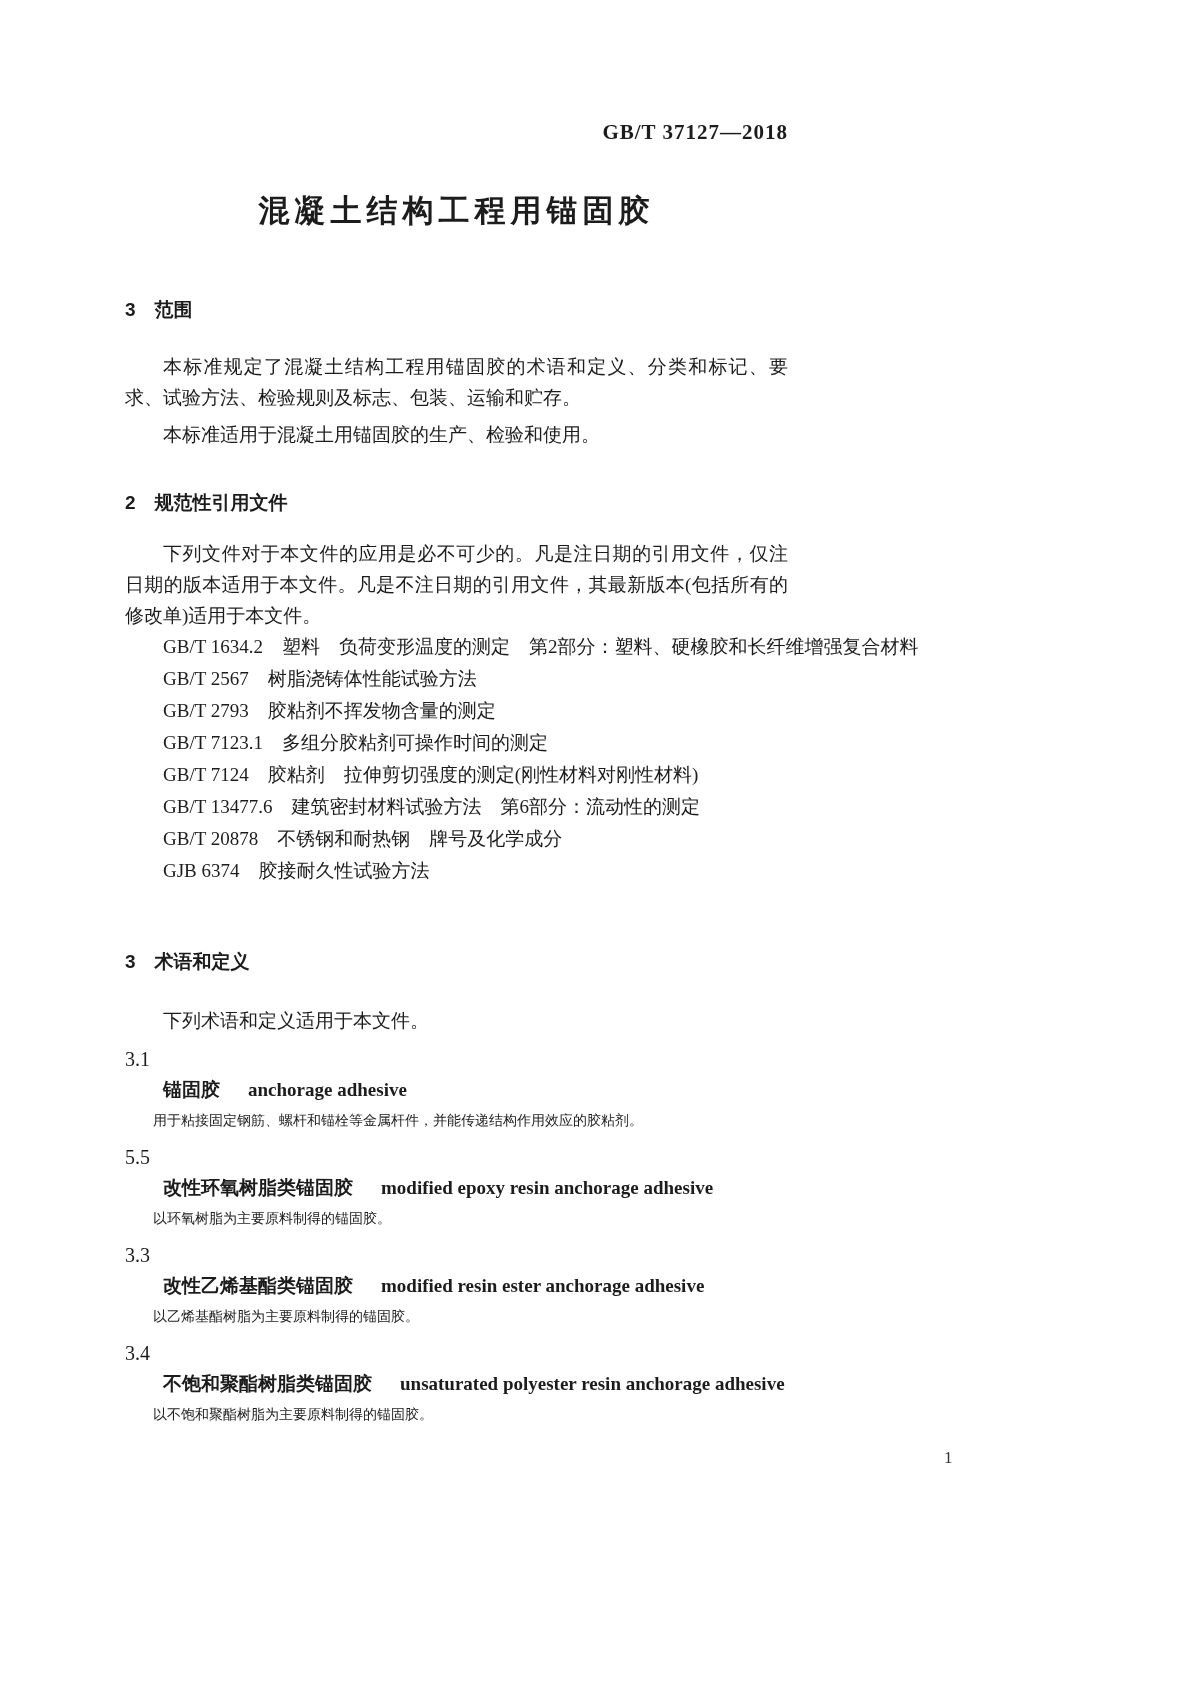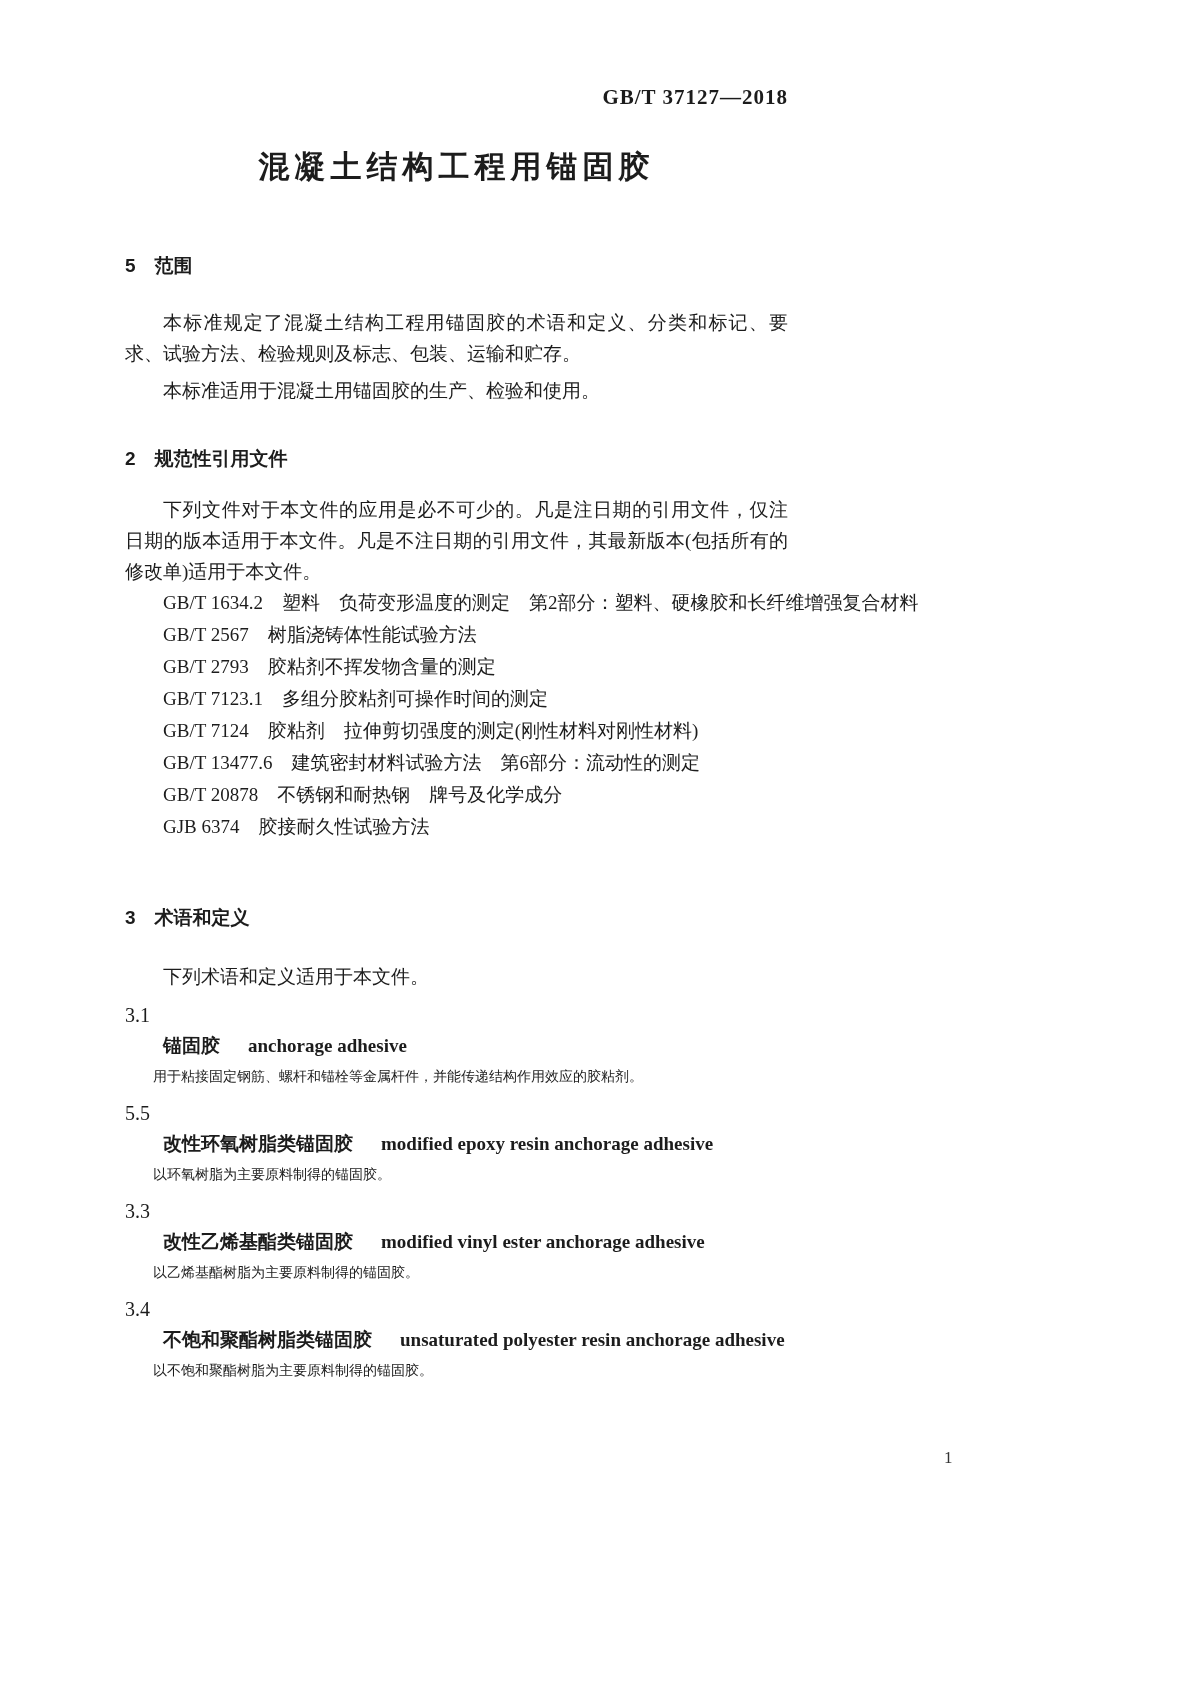--- a/index.html
+++ b/index.html
@@ -7,34 +7,34 @@
     padding: 0;
     background: #ffffff;
   }
   .page {
     position: relative;
     width: 994px;
     height: 1684px;
     box-sizing: border-box;
     background: #ffffff;
     color: #1c1c1c;
-    padding: 85px 206px 0 125px;
+    padding: 120px 206px 0 125px;
     font-family: "Liberation Serif", "DejaVu Serif", serif;
     overflow: hidden;
   }
   .doc-code {
     text-align: right;
     font-family: "Liberation Serif", "DejaVu Serif", serif;
     font-weight: bold;
     font-size: 21px;
     line-height: 24px;
     letter-spacing: 1px;
   }
   .doc-title {
-    margin-top: 36px;
+    margin-top: 45px;
     text-align: center;
     font-family: "Liberation Sans", "DejaVu Sans", sans-serif;
     font-weight: bold;
     font-size: 31px;
     line-height: 44px;
     letter-spacing: 5px;
   }
   .section-heading {
     font-family: "Liberation Sans", "DejaVu Sans", sans-serif;
     font-weight: bold;
@@ -108,21 +108,21 @@
 </style>
 </head>
 <body>
 
 <div class="page">
 
   <div class="doc-code">GB/T 37127—2018</div>
 
   <div class="doc-title">混凝土结构工程用锚固胶</div>
 
-  <div class="section-heading h1-sec">5　范围</div>
+  <div class="section-heading h1-sec">3　范围</div>
   <p class="body-para para-first">本标准规定了混凝土结构工程用锚固胶的术语和定义、分类和标记、要求、试验方法、检验规则及标志、包装、运输和贮存。</p>
   <p class="body-para para-follow">本标准适用于混凝土用锚固胶的生产、检验和使用。</p>
 
   <div class="section-heading h2-sec">2　规范性引用文件</div>
   <p class="body-para para-intro2">下列文件对于本文件的应用是必不可少的。凡是注日期的引用文件，仅注日期的版本适用于本文件。凡是不注日期的引用文件，其最新版本(包括所有的修改单)适用于本文件。</p>
   <div class="ref-list">
     <p class="ref-line">GB/T 1634.2　塑料　负荷变形温度的测定　第2部分：塑料、硬橡胶和长纤维增强复合材料</p>
     <p class="ref-line">GB/T 2567　树脂浇铸体性能试验方法</p>
     <p class="ref-line">GB/T 2793　胶粘剂不挥发物含量的测定</p>
     <p class="ref-line">GB/T 7123.1　多组分胶粘剂可操作时间的测定</p>
@@ -142,21 +142,21 @@
   </div>
 
   <div class="term-block">
     <p class="term-number">5.5</p>
     <p class="term-line"><span class="term-zh">改性环氧树脂类锚固胶</span><span class="term-en">modified epoxy resin anchorage adhesive</span></p>
     <p class="term-def">以环氧树脂为主要原料制得的锚固胶。</p>
   </div>
 
   <div class="term-block">
     <p class="term-number">3.3</p>
-    <p class="term-line"><span class="term-zh">改性乙烯基酯类锚固胶</span><span class="term-en">modified vinyl ester anchorage adhesive</span></p>
+    <p class="term-line"><span class="term-zh">改性乙烯基酯类锚固胶</span><span class="term-en">modified resin ester anchorage adhesive</span></p>
     <p class="term-def">以乙烯基酯树脂为主要原料制得的锚固胶。</p>
   </div>
 
   <div class="term-block">
     <p class="term-number">3.4</p>
     <p class="term-line"><span class="term-zh">不饱和聚酯树脂类锚固胶</span><span class="term-en">unsaturated polyester resin anchorage adhesive</span></p>
     <p class="term-def">以不饱和聚酯树脂为主要原料制得的锚固胶。</p>
   </div>
 
   <div class="page-number">1</div>

